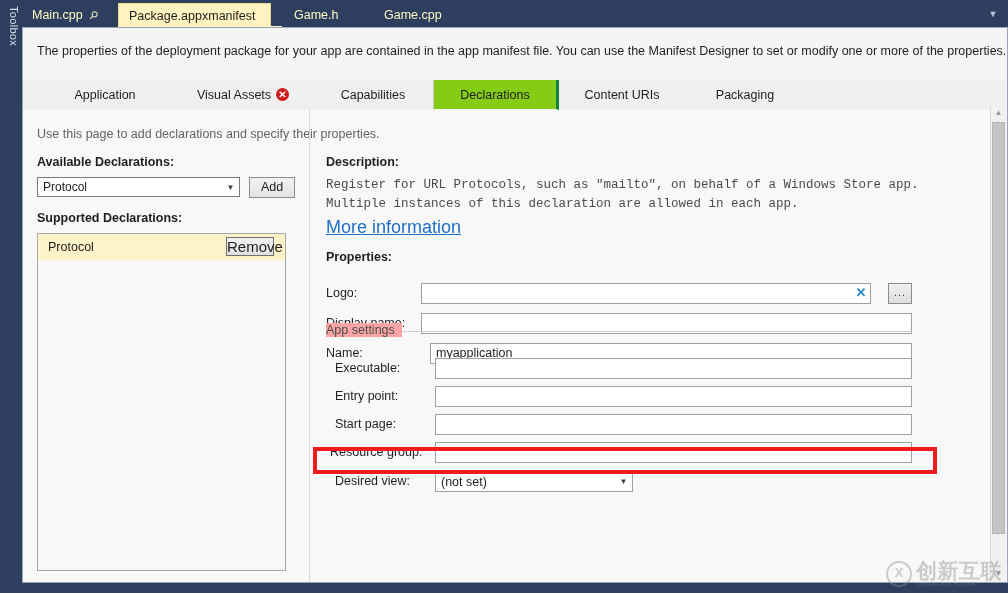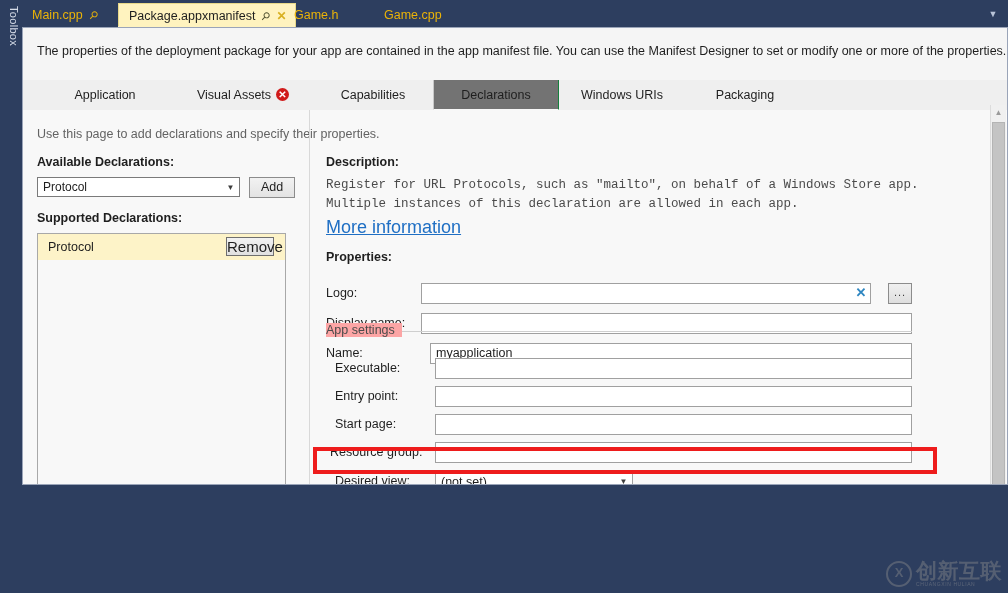--- a/index.html
+++ b/index.html
@@ -50,32 +50,33 @@
     width: 986px; height: 27px;
     background: #2d3e5f;
   }
   .doc-tab {
     position: absolute;
     top: 3px;
     height: 24px;
     line-height: 24px;
     padding: 0 8px 0 10px;
     font-size: 12.5px;
-    color: #eab308;
+    color: #fef9c3;
     white-space: nowrap;
     box-sizing: border-box;
     display: flex;
     align-items: center;
   }
   .doc-tab.active {
     background: #fff3bf;
     color: #1e1e1e;
     border-top: 1px solid #e8d98a;
     border-left: 1px solid #e8d98a;
     border-right: 1px solid #e8d98a;
+    flex-direction: column;
   }
   .tab-text { margin-right: 7px; }
   .tab-pin {
     font-size: 11px;
     opacity: .95;
     margin-right: 6px;
     transform: rotate(45deg);
     display: inline-block;
   }
   .doc-tab.active .tab-pin { color: #4a4a2a; }
@@ -102,21 +103,21 @@
     position: absolute;
     left: 118px; top: 26px;
     width: 164px; height: 2px;
     background: #fff3bf;
   }
 
   
   #designer {
     position: absolute;
     left: 22px; top: 27px;
-    width: 986px; height: 458px;
+    width: 986px; height: 556px;
     background: #f5f5f5;
     border: 1px solid #9aa4b8;
     box-sizing: border-box;
     overflow: hidden;
     padding-left: 40px;
   }
 
   #banner {
     position: absolute;
     left: 0; top: 0;
@@ -145,23 +146,23 @@
     top: 0;
     height: 30px;
     line-height: 30px;
     font-size: 12.5px;
     color: #1e1e1e;
     text-align: center;
     white-space: nowrap;
     box-sizing: border-box;
   }
   .page-tab.selected {
-    background: #737373;
+    background: #84cc16;
     border-left: 1px solid #c8c8c8;
-    border-right: 1px solid #15803d;
+    border-right: 3px solid #15803d;
     border-bottom: 1px solid #f8f8f8;
   }
   .err-badge {
     display: inline-block;
     width: 13px; height: 13px;
     border-radius: 50%;
     background: #d01b1b;
     color: #fff;
     font-size: 10px;
     line-height: 13px;
@@ -533,21 +534,21 @@
       <div class="page-tab" style="left:150px; width:140px;">
         <span>Visual Assets</span><span class="err-badge">✕</span>
       </div>
       <div class="page-tab" style="left:290px; width:120px;">
         <span>Capabilities</span>
       </div>
       <div class="page-tab selected" style="left:410px; width:126px;">
         <span>Declarations</span>
       </div>
       <div class="page-tab" style="left:536px; width:126px;">
-        <span>Windows URIs</span>
+        <span>Content URIs</span>
       </div>
       <div class="page-tab" style="left:662px; width:120px;">
         <span>Packaging</span>
       </div>
     </div>
 
     <div id="page-body">
 
       <div id="page-hint">Use this page to add declarations and specify their properties.</div>
 

